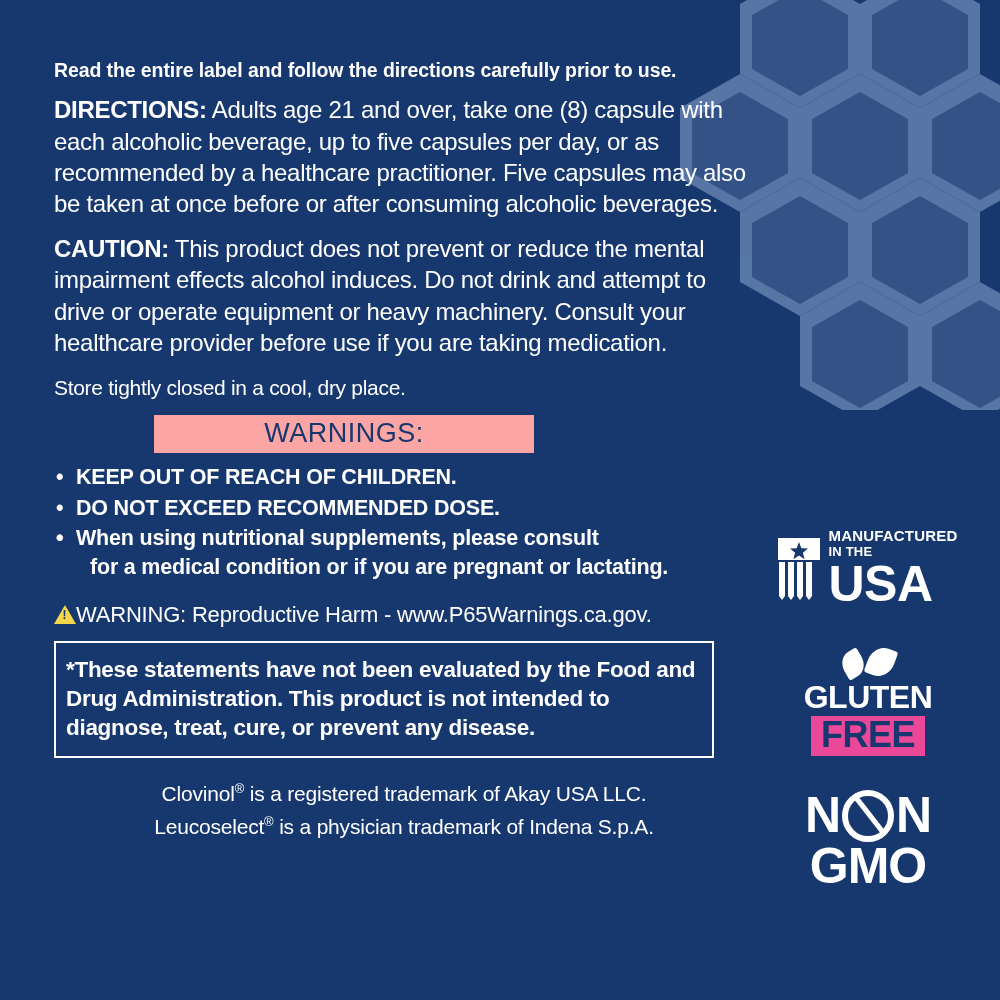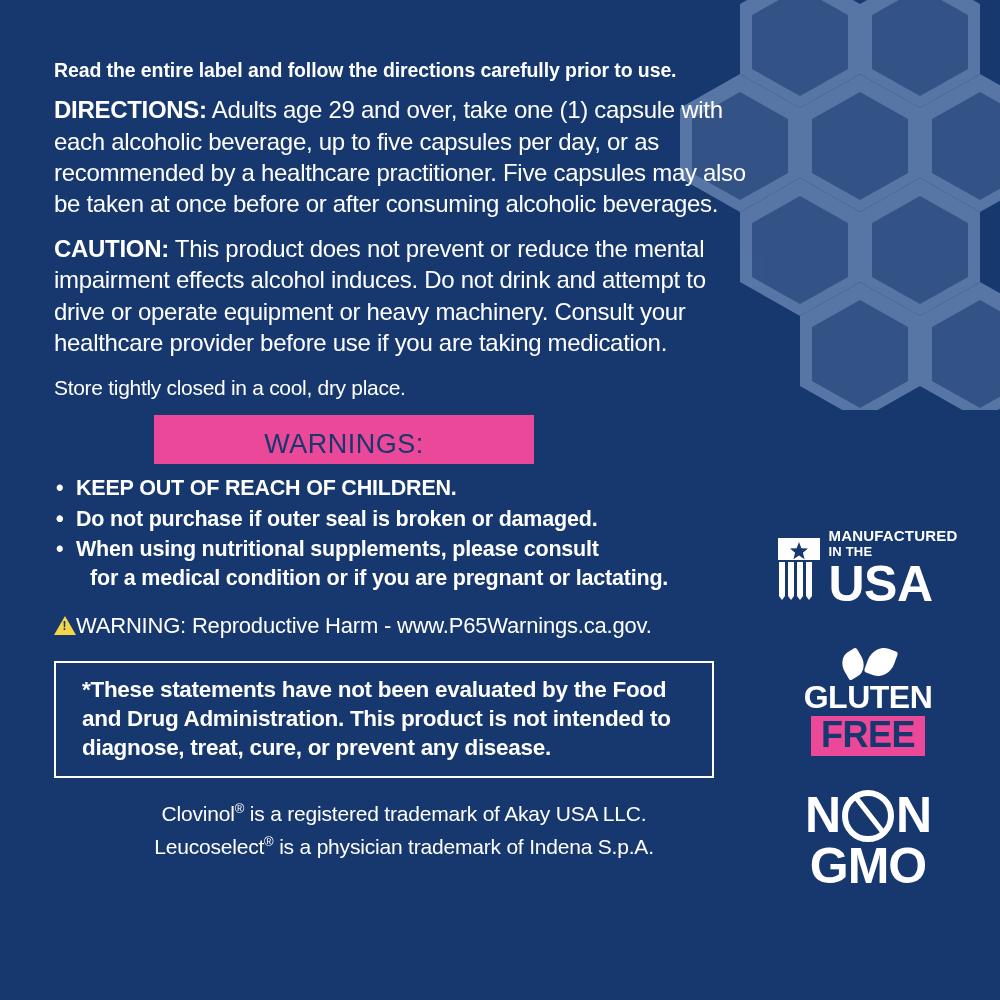--- a/index.html
+++ b/index.html
@@ -60,26 +60,26 @@
     font-weight: bold;
   }
   .para.store {
     font-size: 21px;
     margin-top: 16px;
     margin-bottom: 10px;
   }
   .warnings-head {
     margin: 14px 0 10px 100px;
     width: 380px;
-    background: #ec4899;
+    background: #fca5a5;
     color: #17386e;
     text-align: center;
     font-size: 27px;
     letter-spacing: 0.5px;
-    padding: 14px 0 4px 0;
+    padding: 3px 0 4px 0;
   }
   .bullets {
     list-style: none;
     margin: 0 0 4px 0;
     padding: 0;
   }
   .bullets li {
     font-size: 21.5px;
     font-weight: bold;
     line-height: 1.33;
@@ -116,23 +116,23 @@
     content: "!";
     position: absolute;
     left: -2.5px;
     top: 4px;
     font-size: 12px;
     font-weight: bold;
     color: #17386e;
     line-height: 1;
   }
   .disclaimer {
-    margin-top: 22px;
+    margin-top: 13px;
     border: 2px solid #ffffff;
-    padding: 12px 14px 14px 26px;
+    padding: 12px 14px 14px 10px;
     width: 660px;
     box-sizing: border-box;
   }
   .disclaimer p {
     margin: 0;
     font-size: 22.5px;
     font-weight: bold;
     line-height: 1.3;
     letter-spacing: -0.3px;
   }
@@ -297,32 +297,32 @@
       <polygon points="360,330 408,357 408,411 360,438 312,411 312,357"></polygon>
     </g>
   </svg>
 
   <div class="content">
 
     <div class="text-col">
 
       <p class="lead">Read the entire label and follow the directions carefully prior to use.</p>
 
-      <p class="para"><b>DIRECTIONS:</b><span> Adults age 29 and over, take one (1) capsule with each alcoholic beverage, up to five capsules per day, or as recommended by a healthcare practitioner. Five capsules may also be taken at once before or after consuming alcoholic beverages.</span></p>
+      <p class="para"><b>DIRECTIONS:</b><span> Adults age 21 and over, take one (8) capsule with each alcoholic beverage, up to five capsules per day, or as recommended by a healthcare practitioner. Five capsules may also be taken at once before or after consuming alcoholic beverages.</span></p>
 
       <p class="para"><b>CAUTION:</b><span> This product does not prevent or reduce the mental impairment effects alcohol induces. Do not drink and attempt to drive or operate equipment or heavy machinery. Consult your healthcare provider before use if you are taking medication.</span></p>
 
       <p class="para store">Store tightly closed in a cool, dry place.</p>
 
       <div class="warnings-head">WARNINGS:</div>
 
       <ul class="bullets">
         <li><span class="dot">•</span><span>KEEP OUT OF REACH OF CHILDREN.</span></li>
+        <li><span class="dot">•</span><span>DO NOT EXCEED RECOMMENDED DOSE.</span></li>
         <li><span class="dot">•</span></li>
-        <li><span class="dot">•</span><span>Do not purchase if outer seal is broken or damaged.</span></li>
         <li><span class="dot">•</span><span>When using nutritional supplements, please consult</span><span class="cont">for a medical condition or if you are pregnant or lactating.</span></li>
       </ul>
 
       <div class="p65">
         <span class="tri"></span>
         <span>WARNING: Reproductive Harm - www.P65Warnings.ca.gov.</span>
       </div>
 
       <div class="disclaimer">
         <p>*These statements have not been evaluated by the Food and Drug Administration. This product is not intended to diagnose, treat, cure, or prevent any disease.</p>

